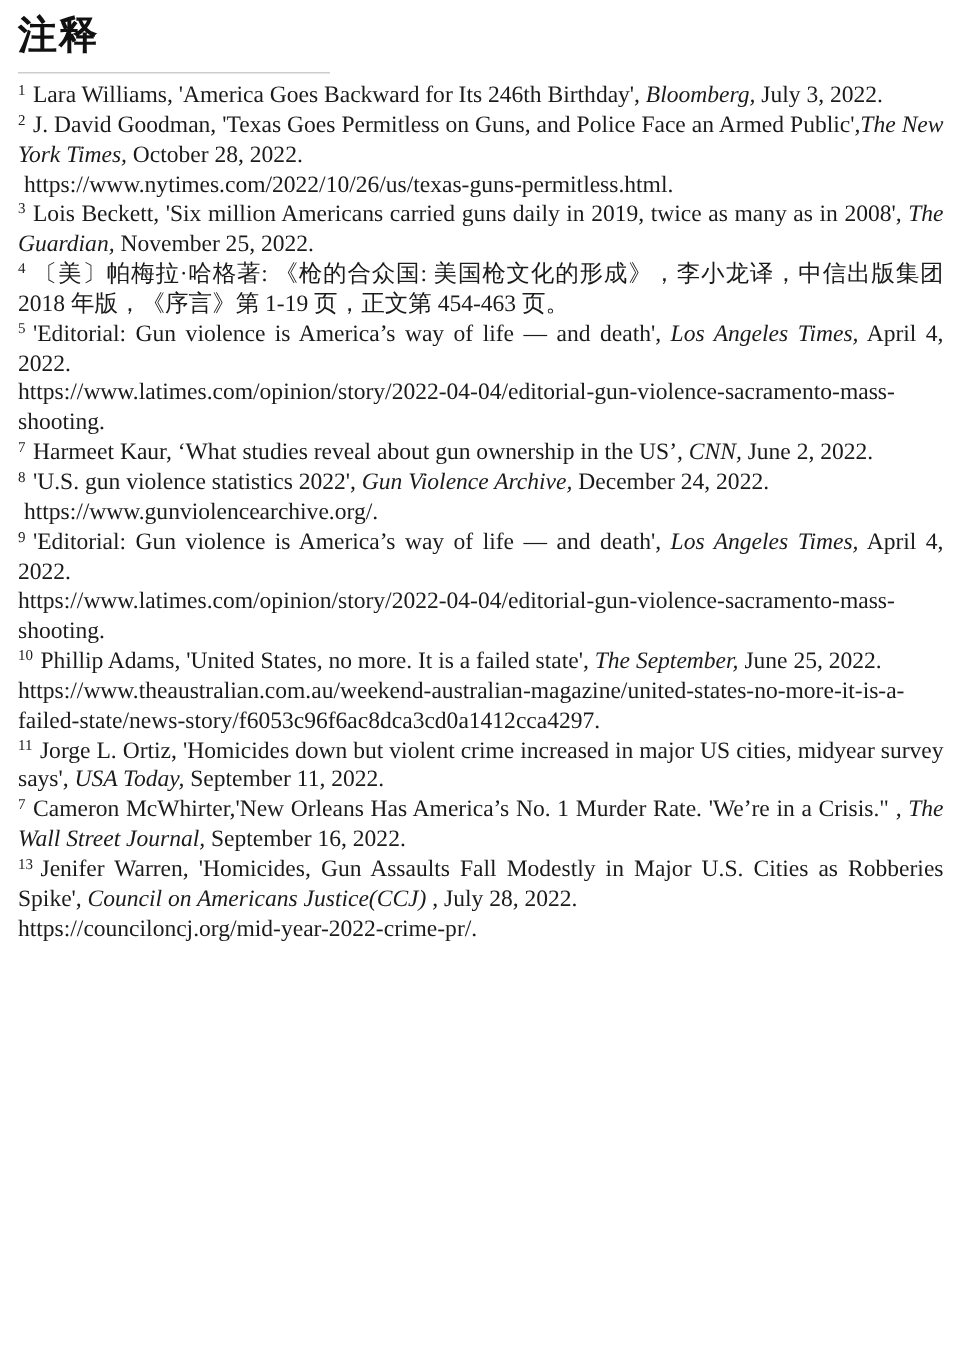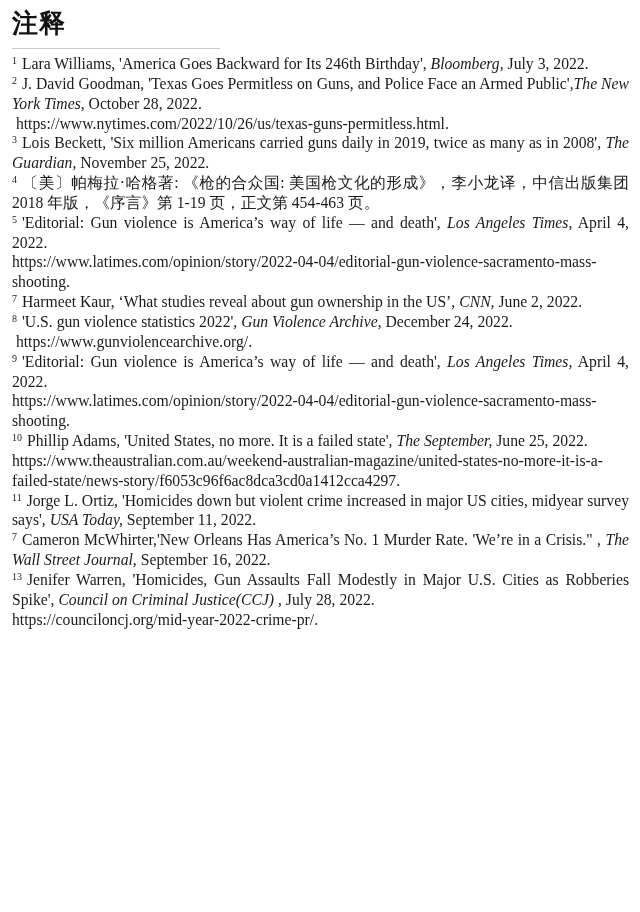--- a/index.html
+++ b/index.html
@@ -69,15 +69,15 @@
       <p class="note"><sup>2</sup><span>J. David Goodman, 'Texas Goes Permitless on Guns, and Police Face an Armed Public',</span><span class="it">The New York Times,</span><span> October 28, 2022.</span><br><span>&nbsp;https://www.nytimes.com/2022/10/26/us/texas-guns-permitless.html.</span></p>
       <p class="note"><sup>3</sup><span>Lois Beckett, 'Six million Americans carried guns daily in 2019, twice as many as in 2008', </span><span class="it">The Guardian,</span><span> November 25, 2022.</span><br></p>
       <p class="note"><sup>4</sup><span>〔美〕帕梅拉·哈格著: 《枪的合众国: 美国枪文化的形成》，李小龙译，中信出版集团 2018 年版，《序言》第 1-19 页，正文第 454-463 页。</span></p>
       <p class="note"><sup>5</sup><span>'Editorial: Gun violence is America’s way of life — and death', </span><span class="it">Los Angeles Times,</span><span> April 4, 2022.</span><br><span>https://www.latimes.com/opinion/story/2022-04-04/editorial-gun-violence-sacramento-mass-shooting.</span></p>
       <p class="note"><sup>7</sup><span>Harmeet Kaur, ‘What studies reveal about gun ownership in the US’, </span><span class="it">CNN,</span><span> June 2, 2022.</span><br></p>
       <p class="note"><sup>8</sup><span>'U.S. gun violence statistics 2022', </span><span class="it">Gun Violence Archive,</span><span> December 24, 2022.</span><br><span>&nbsp;https://www.gunviolencearchive.org/.</span></p>
       <p class="note"><sup>9</sup><span>'Editorial: Gun violence is America’s way of life — and death', </span><span class="it">Los Angeles Times,</span><span> April 4, 2022.</span><br><span>https://www.latimes.com/opinion/story/2022-04-04/editorial-gun-violence-sacramento-mass-shooting.</span></p>
       <p class="note"><sup>10</sup><span>Phillip Adams, 'United States, no more. It is a failed state', </span><span class="it">The September,</span><span> June 25, 2022.</span><br><span>https://www.theaustralian.com.au/weekend-australian-magazine/united-states-no-more-it-is-a-failed-state/news-story/f6053c96f6ac8dca3cd0a1412cca4297.</span></p>
       <p class="note"><sup>11</sup><span>Jorge L. Ortiz, 'Homicides down but violent crime increased in major US cities, midyear survey says', </span><span class="it">USA Today,</span><span> September 11, 2022.</span><br></p>
       <p class="note"><sup>7</sup><span>Cameron McWhirter,'New Orleans Has America’s No. 1 Murder Rate. 'We’re in a Crisis." , </span><span class="it">The Wall Street Journal,</span><span> September 16, 2022.</span><br></p>
-      <p class="note"><sup>13</sup><span>Jenifer Warren, 'Homicides, Gun Assaults Fall Modestly in Major U.S. Cities as Robberies Spike', </span><span class="it">Council on Criminal Justice(CCJ)</span><span> , July 28, 2022.</span><br><span>https://counciloncj.org/mid-year-2022-crime-pr/.</span></p>
+      <p class="note"><sup>13</sup><span>Jenifer Warren, 'Homicides, Gun Assaults Fall Modestly in Major U.S. Cities as Robberies Spike', </span><span class="it">Council on Americans Justice(CCJ)</span><span> , July 28, 2022.</span><br><span>https://counciloncj.org/mid-year-2022-crime-pr/.</span></p>
     </div>
 </div>
 
 </body></html>

